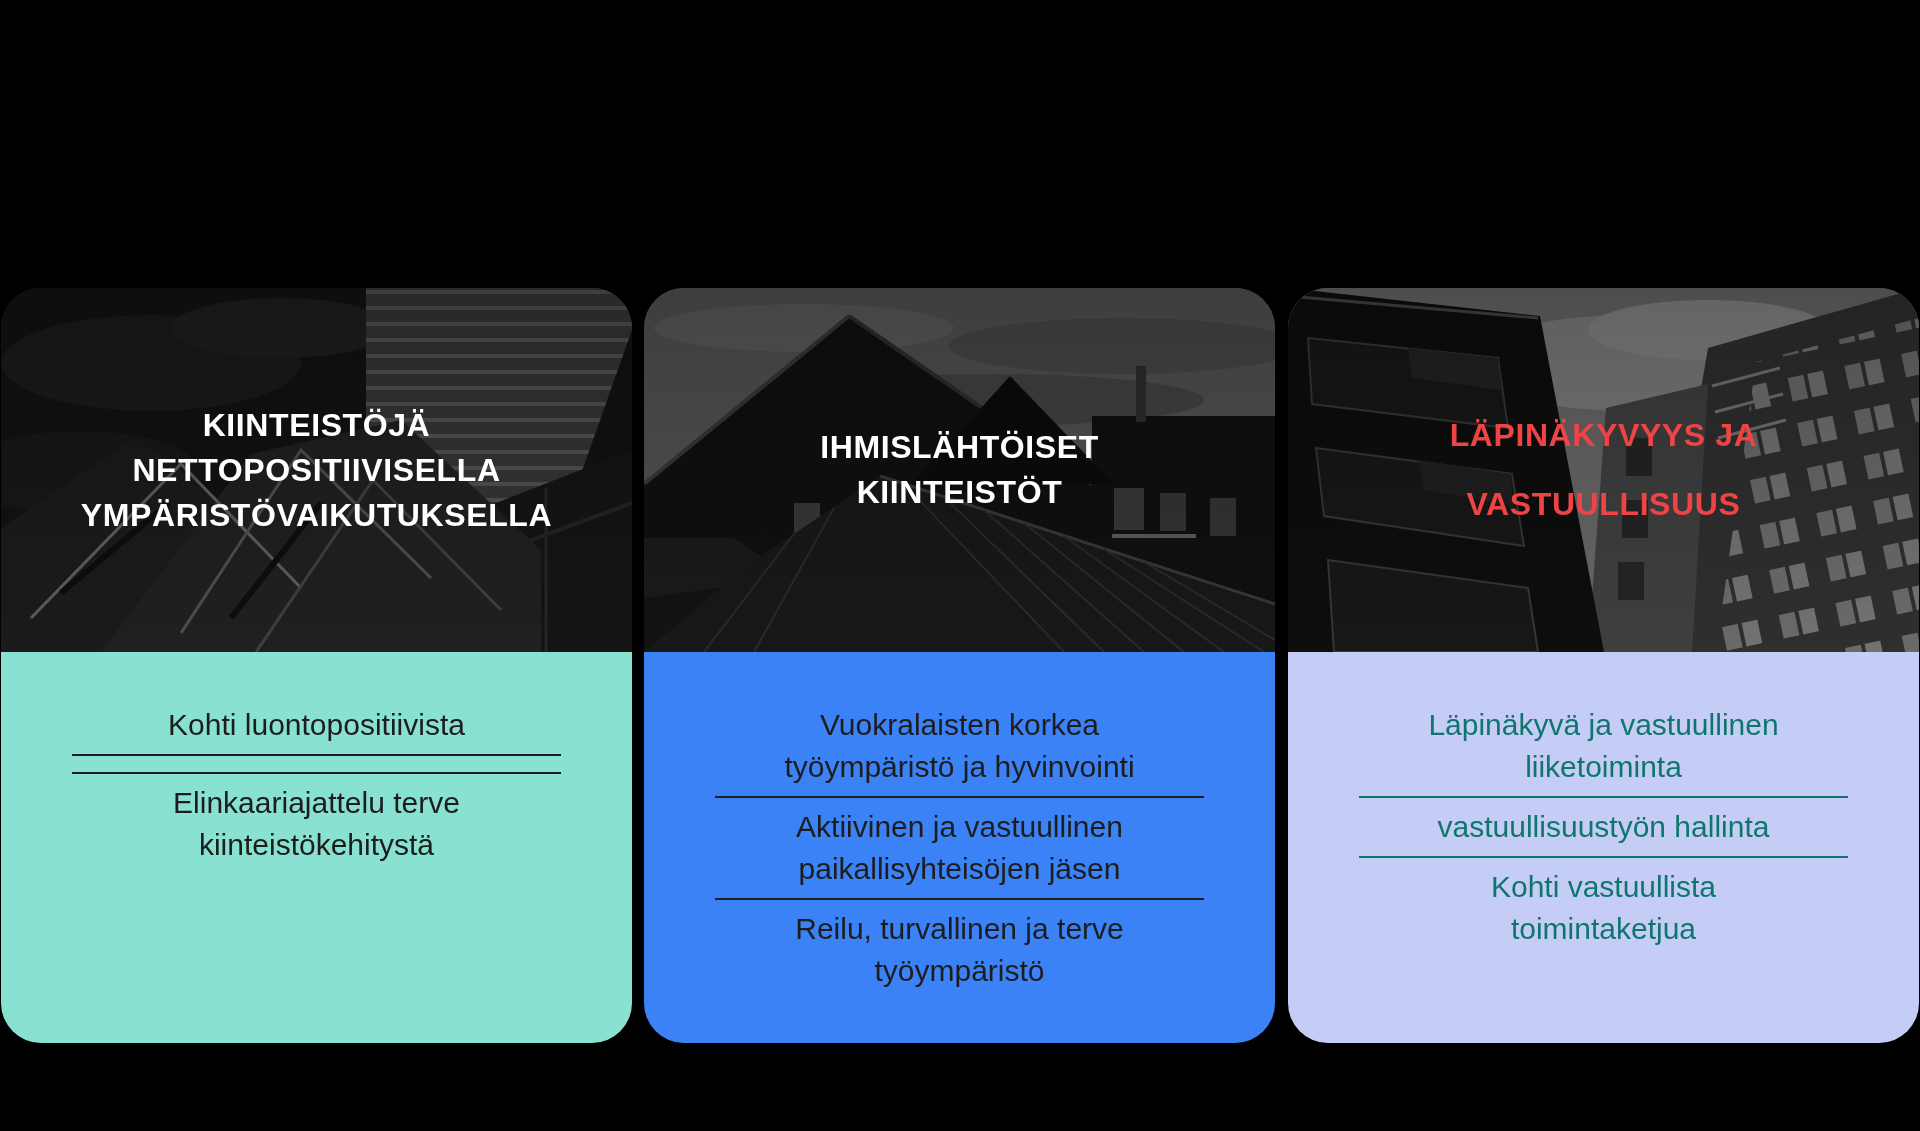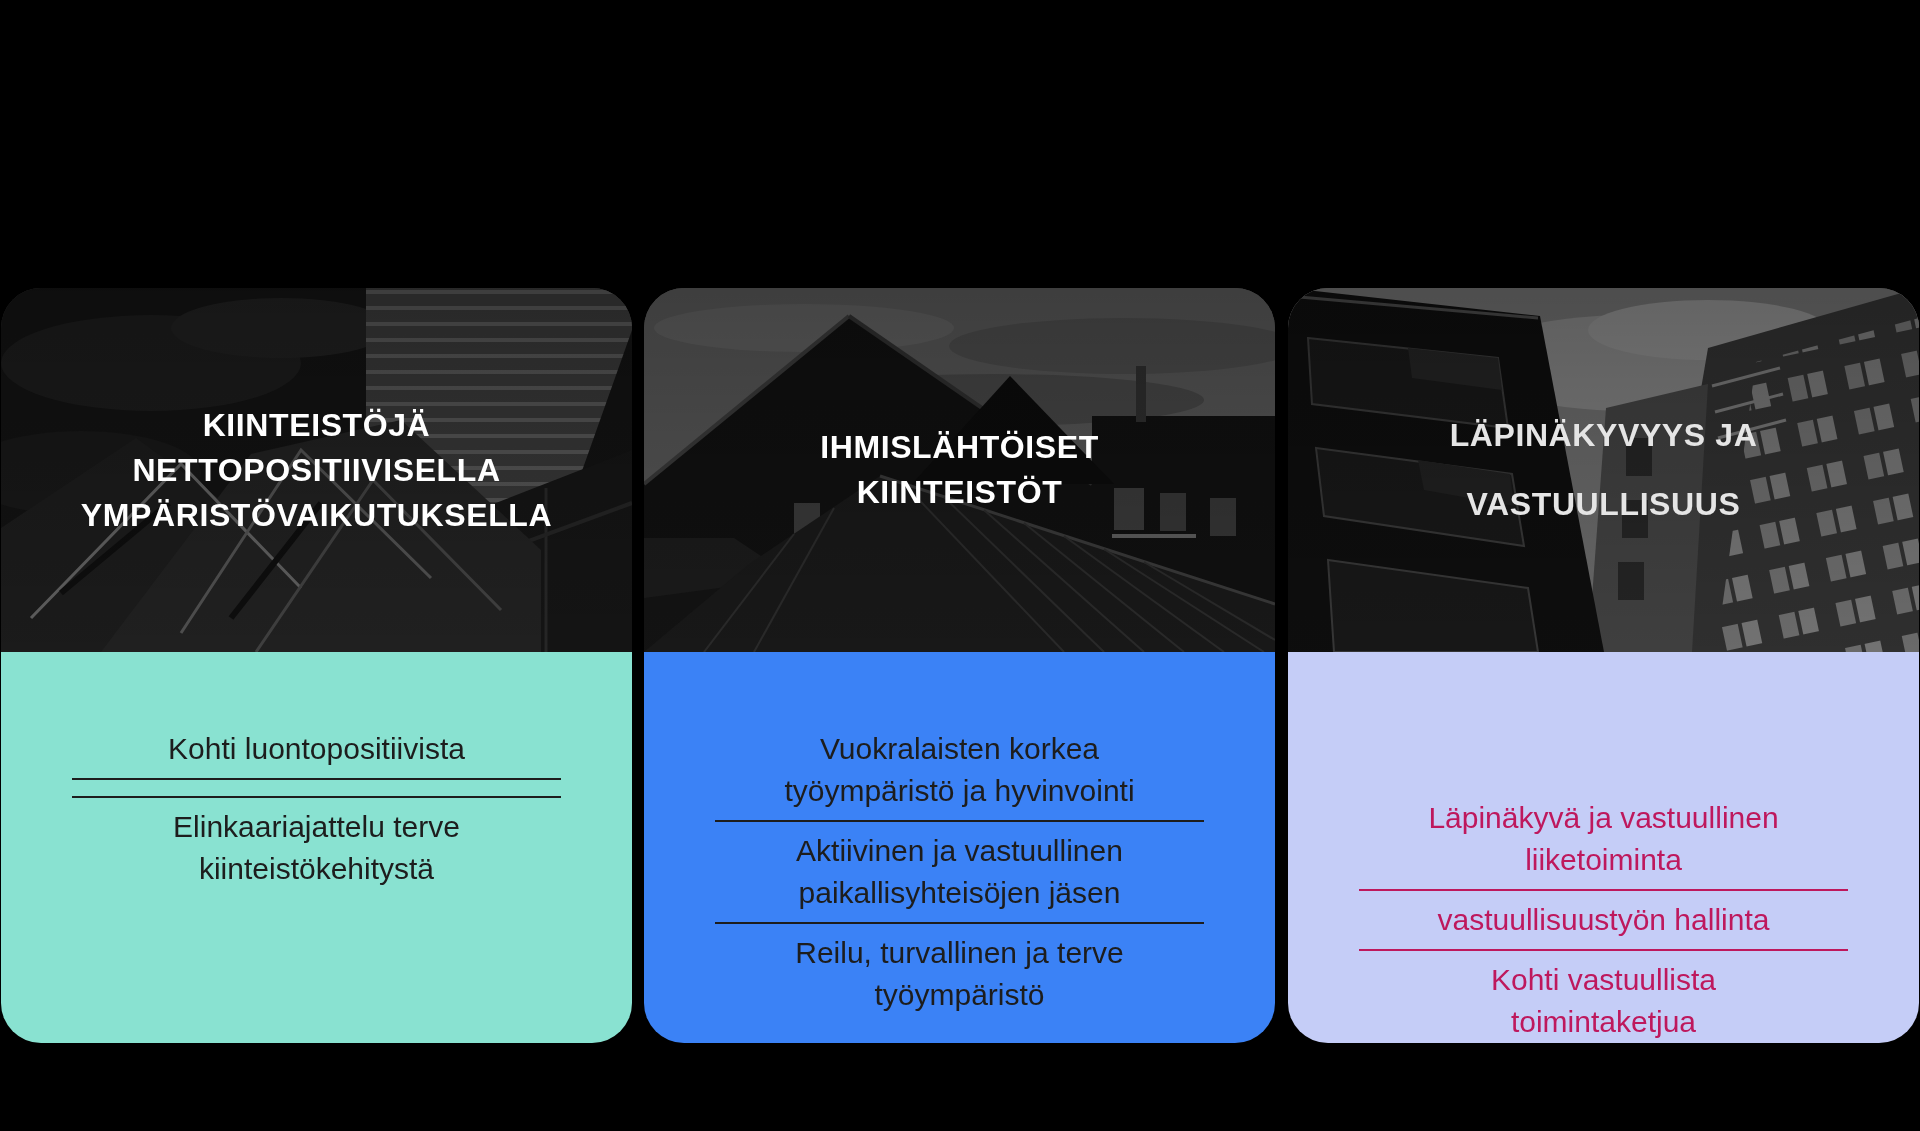--- a/index.html
+++ b/index.html
@@ -10,21 +10,21 @@
   .card.c1{left:1px}.card.c2{left:644px}.card.c3{left:1288px}
   .photo{position:relative;height:364px;flex:none;background:#222;}
   .photo svg{position:absolute;left:0;top:0;width:100%;height:100%;display:block;}
   .overlay{position:absolute;left:0;top:0;right:0;bottom:0;
            background:linear-gradient(rgba(0,0,0,0.44),rgba(0,0,0,0.26));}
   .title{position:absolute;left:0;top:0;right:0;bottom:0;margin:0;z-index:3;
          display:flex;flex-direction:column;justify-content:center;align-items:center;
          font-size:32px;font-weight:bold;line-height:45px;letter-spacing:0.6px;
          text-align:center;text-transform:uppercase;}
   .title span{display:block;}
-  .panel{flex:1;padding:76px 71px 0;display:flex;flex-direction:column;}
+  .panel{flex:1;padding:52px 71px 0;display:flex;flex-direction:column;}
   .item{font-size:30px;line-height:42px;text-align:center;font-weight:400;}
   .item div{display:block;}
   .sep{height:2px;background:currentColor;margin:8px 0;flex:none;}
 </style>
 </head>
 <body>
 
 <div class="canvas" style="background-color: rgb(0, 0, 0);">
 
   <section class="card c1">
@@ -160,26 +160,26 @@
         <line x1="0" y1="8" x2="250" y2="30" stroke="#5a5a5a" stroke-width="3"></line>
         <g fill="#1f1f1f" stroke="#484848" stroke-width="2">
           <polygon points="20,50 210,70 220,140 24,116"></polygon>
           <polygon points="28,160 224,186 236,258 36,228"></polygon>
           <polygon points="40,272 240,300 250,364 46,364"></polygon>
         </g>
         <polygon points="120,60 210,70 214,102 124,90" fill="#2e2e2e"></polygon>
         <polygon points="130,172 222,186 226,218 136,202" fill="#2a2a2a"></polygon>
       </svg>
       <div class="overlay"></div>
-      <h2 class="title" style="color: #e5e5e5; gap: 24px;">
+      <h2 class="title" style="color: #ef4444; gap: 24px;">
         <span>LÄPINÄKYVYYS JA</span>
         <span>VASTUULLISUUS</span>
       </h2>
     </div>
-    <div class="panel" style="background-color: rgb(197, 205, 247); color: #be185d; justify-content: flex-end;">
+    <div class="panel" style="background-color: rgb(197, 205, 247); color: #0f766e;">
       <div class="item">
         <div>Läpinäkyvä ja vastuullinen</div>
         <div>liiketoiminta</div>
       </div>
       <div class="sep"></div>
       <div class="item">
         <div>vastuullisuustyön hallinta</div>
       </div>
       <div class="sep"></div>
       <div class="item">

